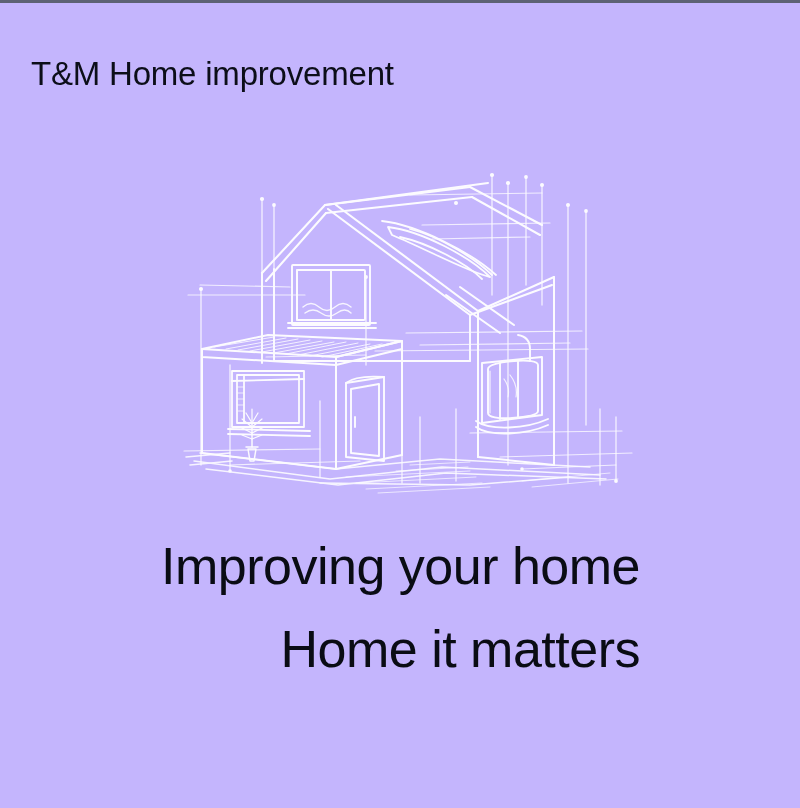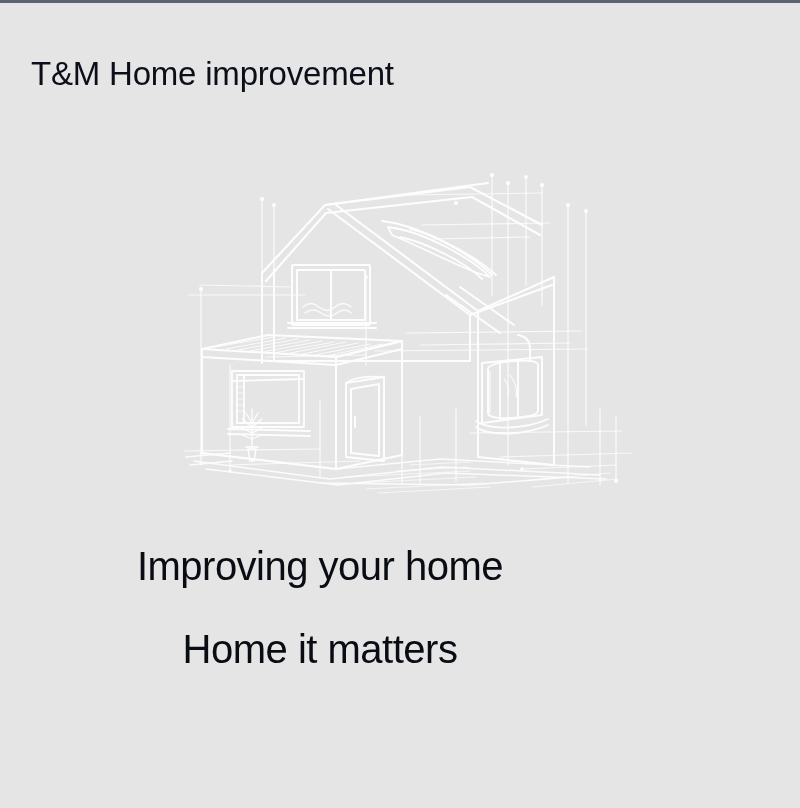--- a/index.html
+++ b/index.html
@@ -11,21 +11,21 @@
     width: 800px;
     height: 808px;
     overflow: hidden;
     font-family: "Liberation Sans", sans-serif;
   }
 
   #poster {
     position: relative;
     width: 800px;
     height: 808px;
-    background: #e5e5e5;
+    background: #c4b5fd;
     overflow: hidden;
   }
 
   
   #top-edge-strip {
     position: absolute;
     top: 0; left: 0;
     width: 800px;
     height: 3px;
     background: #5d6274;
@@ -62,24 +62,25 @@
     left: 0;
     top: 525px;
     width: 640px;
     text-align: center;
     color: #0a0c14;
     font-family: "Liberation Sans", sans-serif;
     font-weight: 400;
   }
   .tagline-line {
     display: block;
-    font-size: 40px;
+    font-size: 52px;
     line-height: 83px;
     letter-spacing: -0.5px;
     white-space: nowrap;
+    text-align: right;
   }
   #tagline-line-1 { }
   #tagline-line-2 { }
 </style>
 </head>
 <body>
 
 <div id="poster">
 
   <div id="top-edge-strip"></div>

